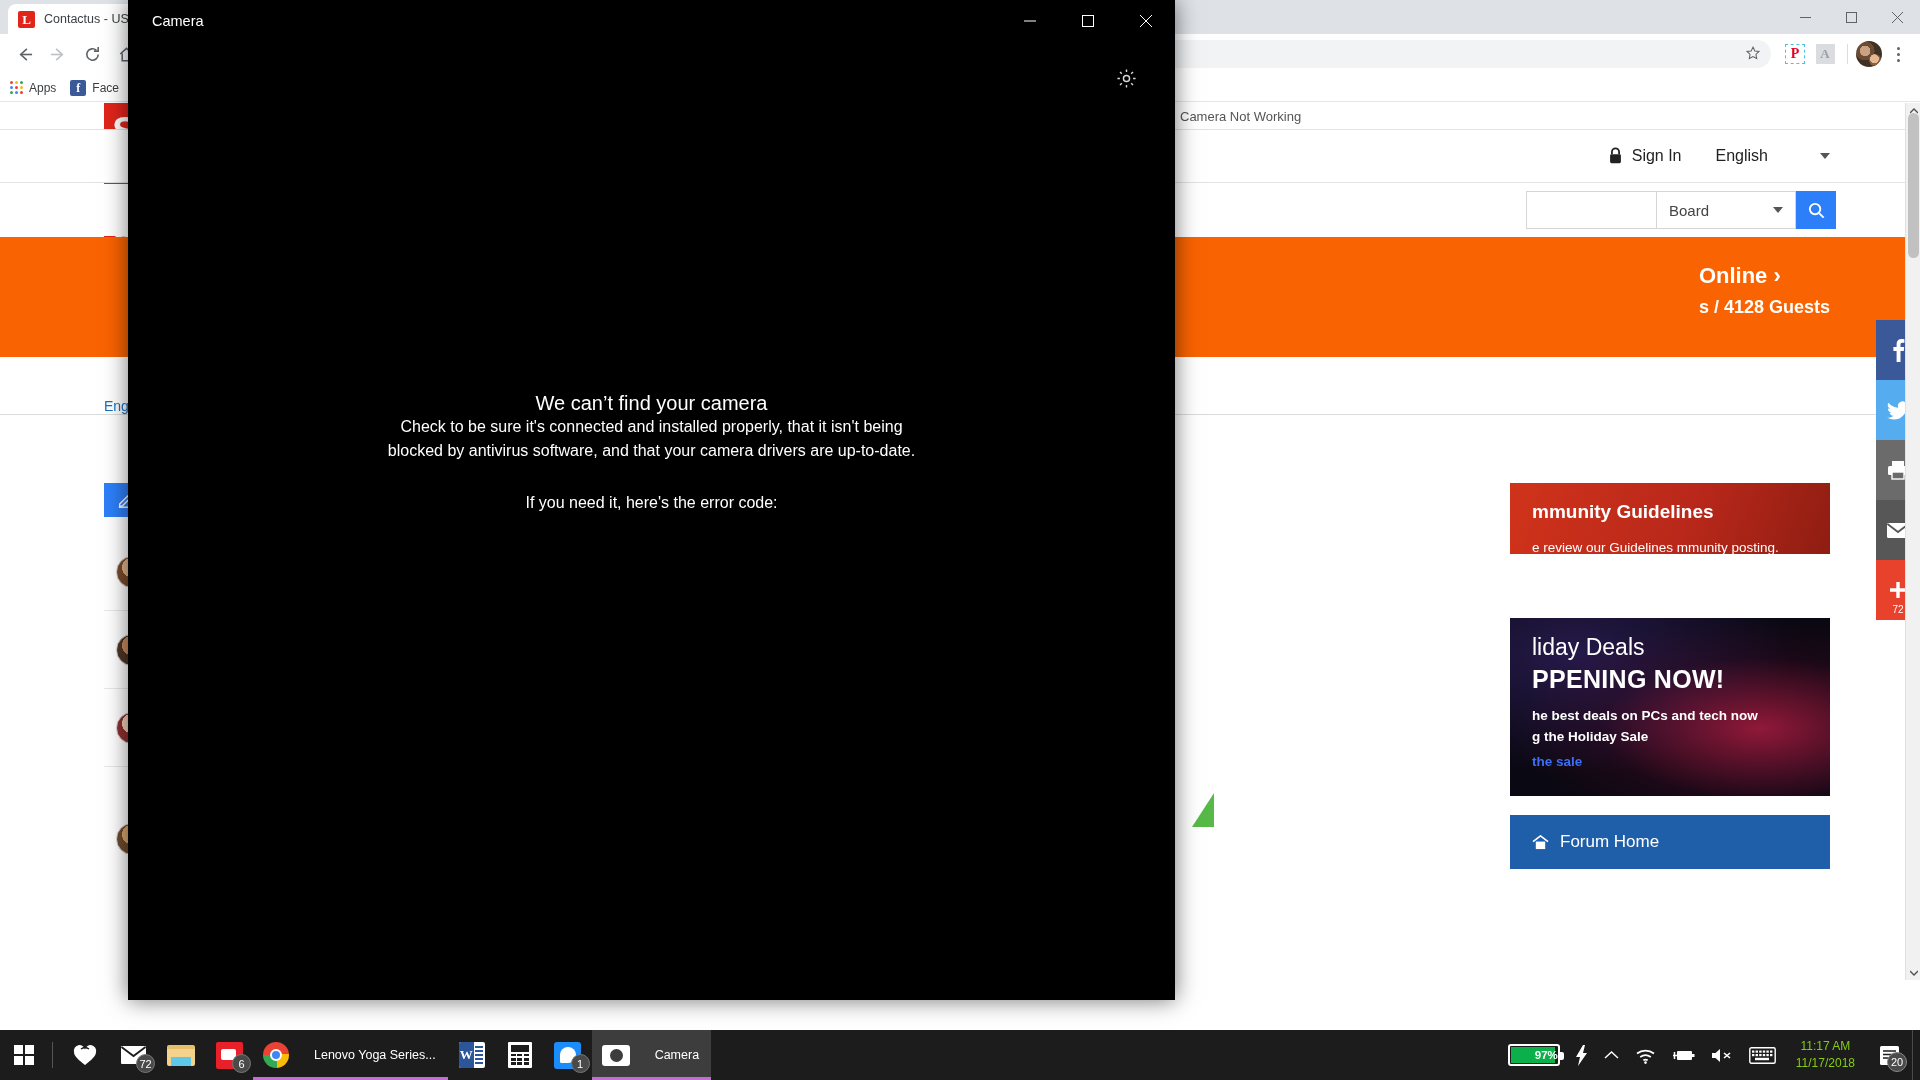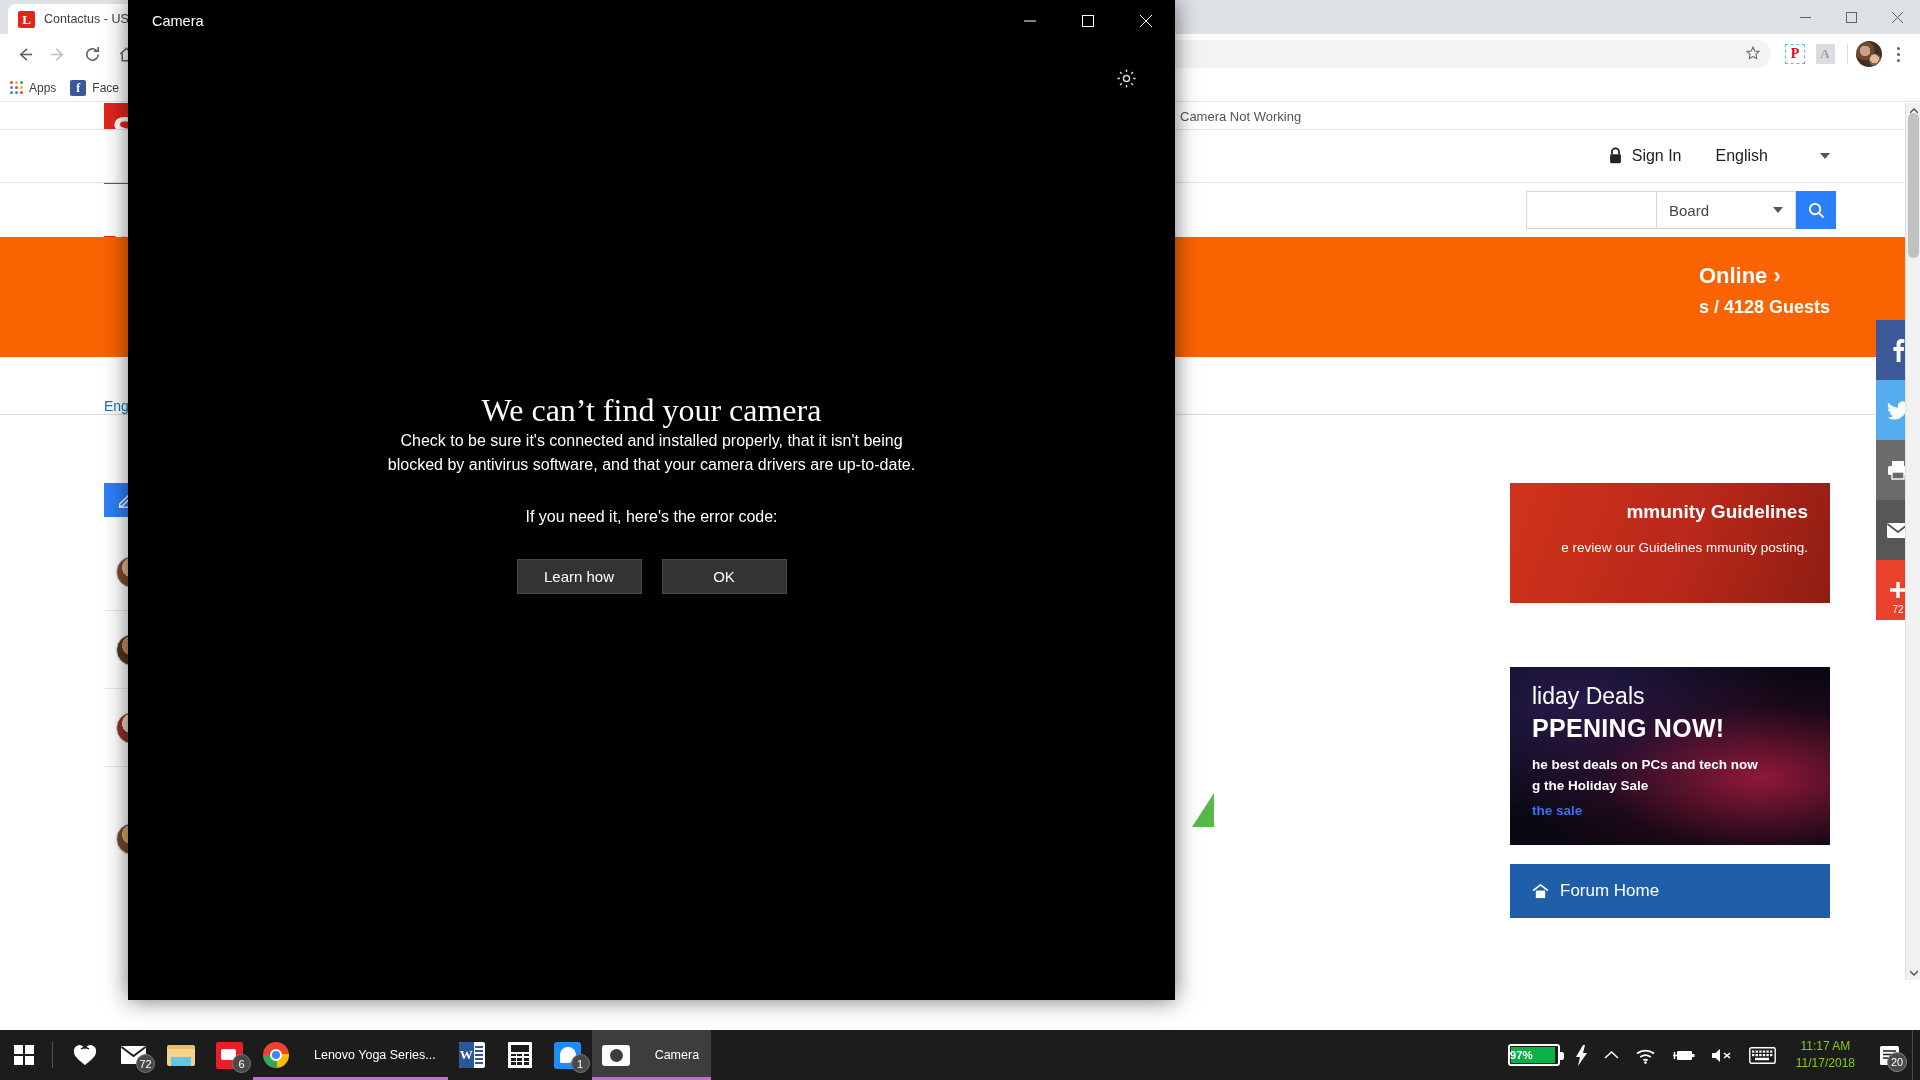--- a/index.html
+++ b/index.html
@@ -187,23 +187,23 @@
   .lt-stats .lbl { font-size: 10.5px; color: #777; letter-spacing: .5px; margin-top: 4px; }
   .green-tri {
     position: absolute; left: 1088px; top: 0; width: 0; height: 0;
     border-left: 22px solid transparent; border-bottom: 34px solid #57b947;
   }
 
   
   .side-col { position: absolute; right: 90px; width: 320px; top: 380px; }
   .card { position: relative; overflow: hidden; }
   .card-guidelines {
-    height: 120px;
+    height: 71px;
     background: linear-gradient(110deg, #d0331a 0%, #b9281a 55%, #8f1d12 100%);
-    color: #fff; padding: 18px 22px; text-align: right;
+    color: #fff; padding: 18px 22px;
   }
   .card-guidelines .t { font-size: 19px; font-weight: bold; }
   .card-guidelines .s { font-size: 13.5px; margin-top: 17px; }
   .card-deals {
     height: 178px; margin-top: 64px; color: #fff; padding: 16px 22px;
     background:
       radial-gradient(ellipse at 78% 62%, rgba(190,30,70,.75) 0%, rgba(80,10,40,.25) 45%, rgba(0,0,0,0) 70%),
       radial-gradient(ellipse at 20% 20%, rgba(60,40,120,.55) 0%, rgba(0,0,0,0) 60%),
       #0a0812;
   }
@@ -274,21 +274,21 @@
   .cam-ctl {
     width: 58px; height: 42px; display: flex; align-items: center;
     justify-content: center; color: #fff;
   }
   .cam-gear {
     position: absolute; right: 38px; top: 68px; color: #d8d8d8;
   }
   .cam-dialog {
     position: absolute; left: 0; right: 0; top: 392px; text-align: center; color: #fff;
   }
-  .cd-h { font-size: 32px; font-weight: 300; font-family: Liberation Serif, serif; }
+  .cd-h { font-size: 20px; font-weight: 300; }
   .cd-p {
     font-size: 16px; line-height: 1.5; font-weight: 300;
   }
   .cd-code {
     font-size: 16px; line-height: 1.5; margin-top: 28px; font-weight: 300;
   }
   .cd-btns { margin-top: 30px; display: flex; justify-content: center; gap: 20px; }
   .cd-btn {
     min-width: 125px; height: 35px; background: #333333; color: #fff;
     border: 1px solid #4a4a4a; font-size: 15px; display: flex;
@@ -399,21 +399,21 @@
   }
   .battery-pill::after {
     content: ""; position: absolute; right: -6px; top: 6px; width: 4px; height: 8px;
     background: #fff; border-radius: 0 2px 2px 0;
   }
   .battery-fill {
     position: absolute; left: 1px; top: 1px; bottom: 1px; width: 44px;
     background: #0bb04a;
   }
   .battery-txt {
-    position: relative; z-index: 2; width: 100%; text-align: left;
+    position: relative; z-index: 2; width: 100%; text-align: right;
     font-size: 11.5px; color: #fff; font-weight: bold;
   }
   .clock {
     height: 50px; display: flex; flex-direction: column; align-items: center;
     justify-content: center; color: #84cc16; font-size: 12px; padding: 0 12px; line-height: 1.45;
   }
   .notif {
     height: 50px; display: flex; align-items: center; padding: 0 12px;
     position: relative; color: #fff;
   }
@@ -721,24 +721,20 @@
     </div>
 
     <div class="cam-dialog">
       <div class="cd-h">We can’t find your camera</div>
       <div class="cd-p">
         <div>Check to be sure it's connected and installed properly, that it isn't being</div>
         <div>blocked by antivirus software, and that your camera drivers are up-to-date.</div>
       </div>
       <div class="cd-code">
         <div>If you need it, here's the error code:</div>
-      </div>
-      <div class="cd-btns">
-        <div class="cd-btn">Learn how</div>
-        <div class="cd-btn">OK</div>
       </div>
     </div>
   </div>
 
   <div class="taskbar">
     <div class="tb-start">
       <div class="win-logo">
           <i></i>
           <i></i>
           <i></i>

